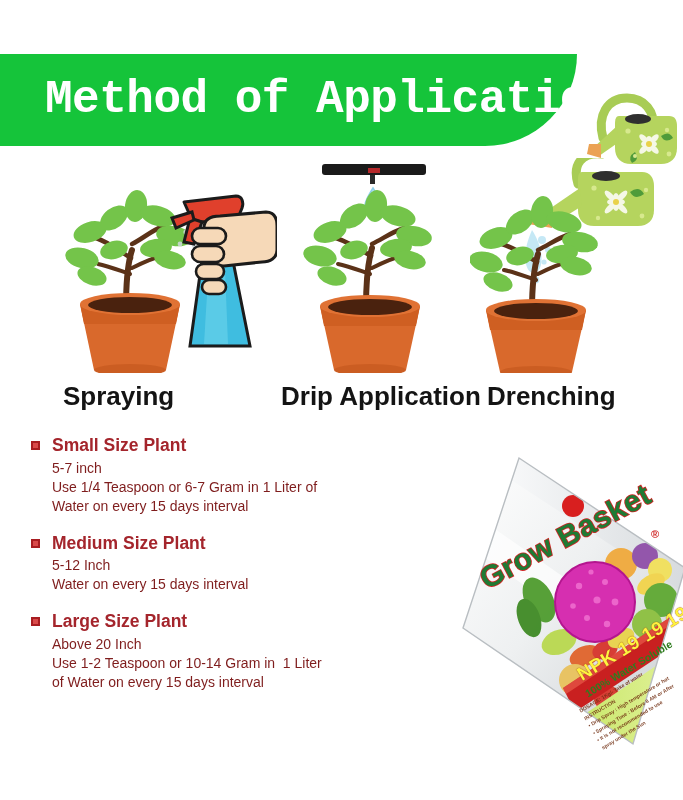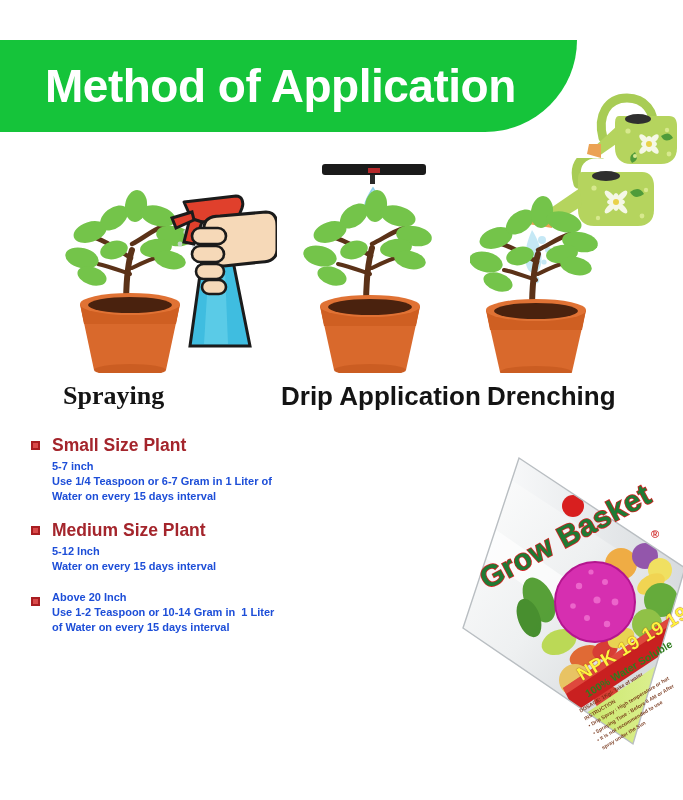--- a/index.html
+++ b/index.html
@@ -13,26 +13,27 @@
     position: relative;
     overflow: hidden;
     font-family: "Liberation Sans", sans-serif;
     -webkit-font-smoothing: antialiased;
   }
 
   
   #header-banner {
     position: absolute;
     left: 0;
-    top: 40px;
+    top: 54px;
     width: 577px;
     height: 92px;
     background: #15c43a;
     border-bottom-right-radius: 92px;
     z-index: 5;
+    font-family: Liberation Mono, monospace;
   }
   #header-title {
     position: absolute;
     left: 45px;
     top: 50%;
     transform: translateY(-50%);
     color: #ffffff;
     font-size: 46px;
     font-weight: bold;
     letter-spacing: -0.5px;
@@ -61,21 +62,21 @@
   
   .caption {
     position: absolute;
     top: 382px;
     font-size: 26px;
     font-weight: bold;
     color: #141414;
     white-space: nowrap;
     line-height: 1.1;
   }
-  #caption-spraying  { left: 63px; font-family: Liberation Serif, serif;  }
+  #caption-spraying  { left: 63px;  }
   #caption-drip      { left: 281px; }
   #caption-drenching { left: 487px; }
 
   
   #dosage-list {
     position: absolute;
     left: 30px;
     top: 427px;
     width: 430px;
     z-index: 4;
@@ -105,23 +106,23 @@
   .dosage-title {
     font-size: 17.5px;
     font-weight: bold;
     color: #a4252c;
     line-height: 1.35;
     margin-bottom: 1px;
     margin-top: 7px;
   }
   .dosage-size,
   .dosage-line {
-    font-size: 11px;
-    font-weight: bold;
-    color: #1d4ed8;
+    font-size: 14px;
+    font-weight: normal;
+    color: #7f1d1d;
     line-height: 1.36;
     white-space: pre;
   }
 
   
   #product-package {
     position: absolute;
     left: 455px;
     top: 452px;
     width: 232px;
@@ -419,20 +420,21 @@
 
   <div class="dosage-item">
     <span class="dosage-bullet"></span>
     <div class="dosage-title">Medium Size Plant</div>
     <div class="dosage-size">5-12 Inch</div>
     <div class="dosage-line">Water on every 15 days interval</div>
   </div>
 
   <div class="dosage-item">
     <span class="dosage-bullet"></span>
+    <div class="dosage-title">Large Size Plant</div>
     <div class="dosage-size">Above 20 Inch</div>
     <div class="dosage-line">Use 1-2 Teaspoon or 10-14 Gram in  1 Liter</div>
     <div class="dosage-line">of Water on every 15 days interval</div>
   </div>
 
 </div>
 
 <div id="product-package">
   <svg viewBox="0 0 232 300" width="232" height="300" style="position:absolute;left:0;top:0;">
     <defs>

